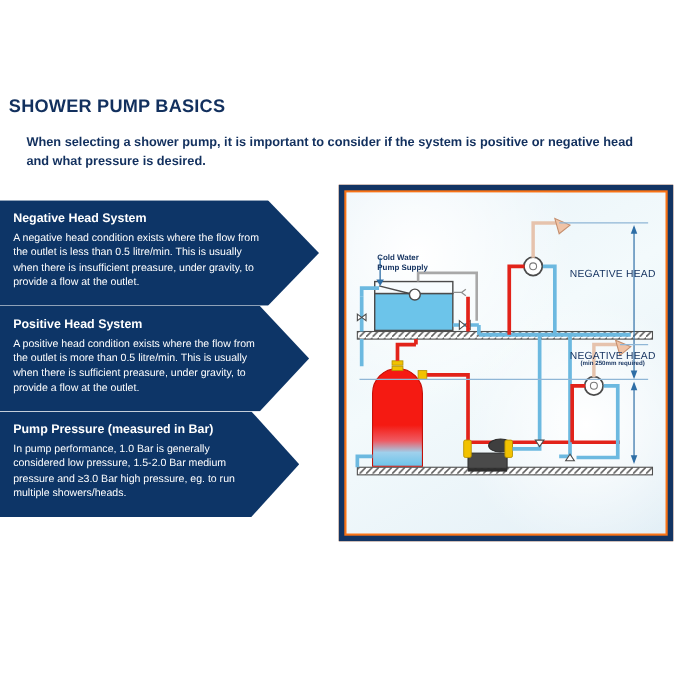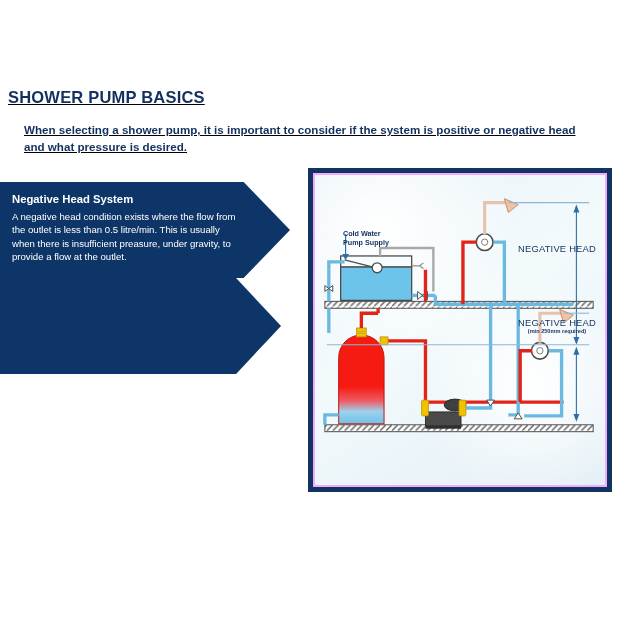--- a/index.html
+++ b/index.html
@@ -14,21 +14,20 @@
     overflow: hidden;
     position: relative;
   }
 
   
   #header {
     position: absolute;
     left: 8px;
     top: 88px;
     width: 600px;
-    text-decoration: underline;
   }
   #page-title {
     font-size: 16.5px;
     font-weight: bold;
     color: #12305e;
     letter-spacing: 0.2px;
     margin: 0 0 7px 0;
     line-height: 1.1;
   }
   #page-subtitle {
@@ -75,21 +74,21 @@
 
   
   #diagram-panel {
     position: absolute;
     left: 308px;
     top: 168px;
     width: 304px;
     height: 324px;
     border: 5px solid #123463;
     box-sizing: border-box;
-    background: #f0abfc;
+    background: #f97316;
     overflow: hidden;
   }
   #diagram-inner {
     position: absolute;
     inset: 2px;
     background:
       radial-gradient(circle at 22% 18%, #ffffff 0%, rgba(255,255,255,0) 42%),
       radial-gradient(circle at 75% 68%, #ffffff 0%, rgba(255,255,255,0) 38%),
       linear-gradient(150deg, #e7f2f8 0%, #f3fafc 45%, #e3eff6 100%);
   }
@@ -150,22 +149,28 @@
 </div>
 
 <div id="banners">
 
   <div class="banner banner-1">
     <span class="banner-title">Negative Head System</span>
     <span class="banner-body">A negative head condition exists where the flow from the outlet is less than 0.5 litre/min. This is usually when there is insufficient preasure, under gravity, to provide a flow at the outlet.</span>
   </div>
 
   <div class="banner banner-2">
+    <span class="banner-title">Positive Head System</span>
+    <span class="banner-body">A positive head condition exists where the flow from the outlet is more than 0.5 litre/min. This is usually when there is sufficient preasure, under gravity, to provide a flow at the outlet.</span>
   </div>
 
+  <div class="banner banner-3">
+    <span class="banner-title">Pump Pressure (measured in Bar)</span>
+    <span class="banner-body">In pump performance, 1.0 Bar is generally considered low pressure, 1.5-2.0 Bar medium pressure and ≥3.0 Bar high pressure, eg. to run multiple showers/heads.</span>
+  </div>
 
 </div>
 
 <div id="diagram-panel">
   <div id="diagram-inner">
 
     <svg id="diagram-svg" viewBox="0 0 294 314" preserveAspectRatio="none">
 
       <defs>
         <linearGradient id="cylGrad" x1="0" y1="0" x2="0" y2="1">

